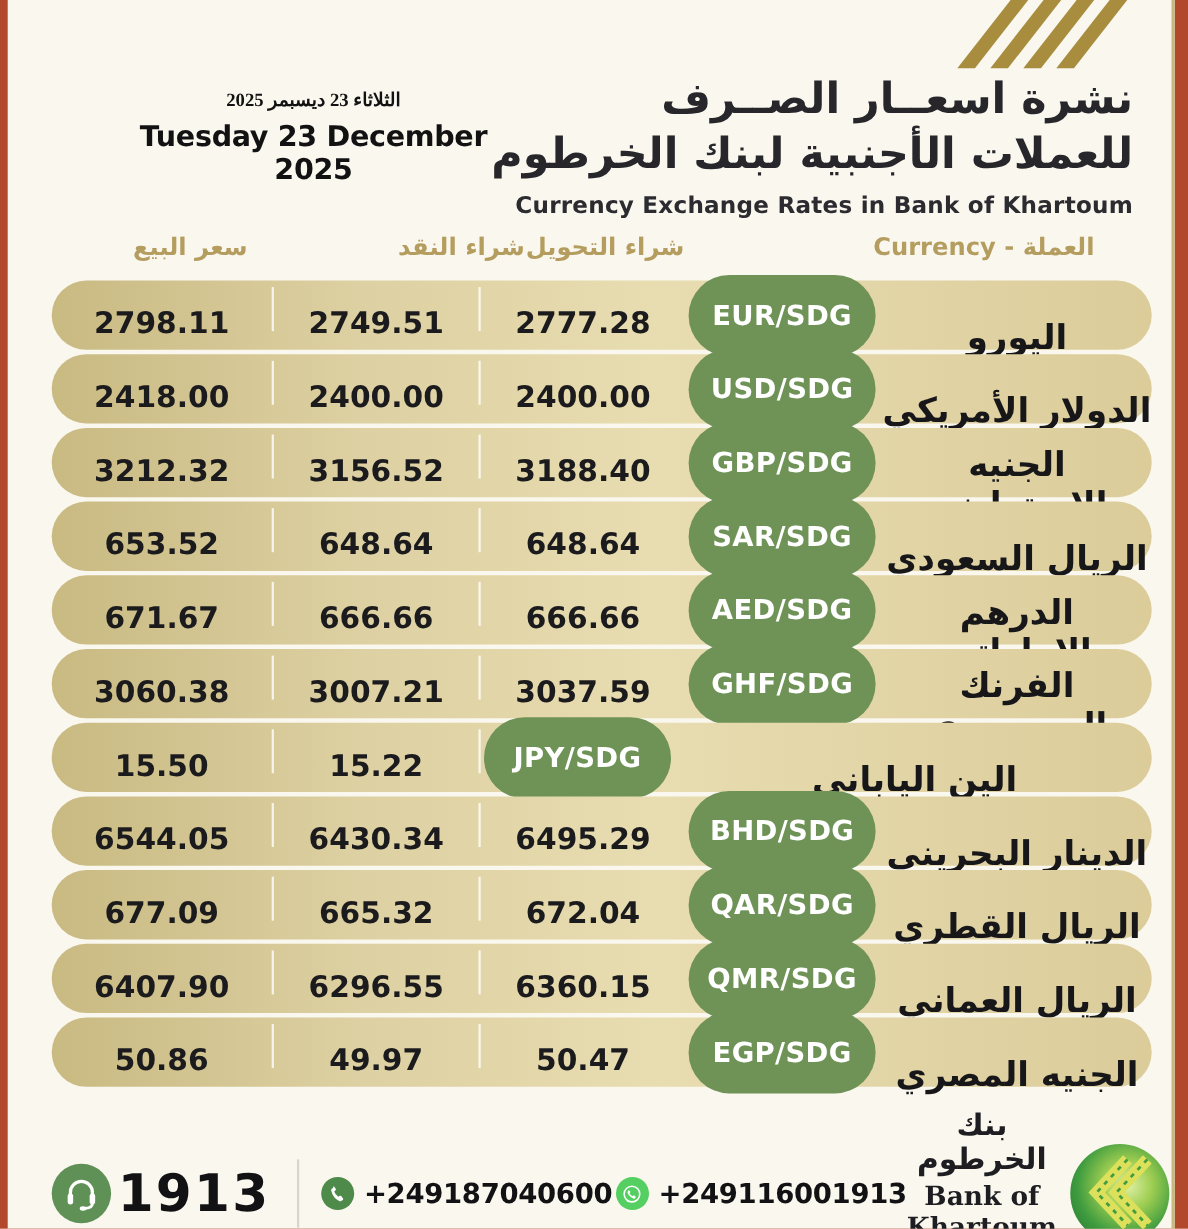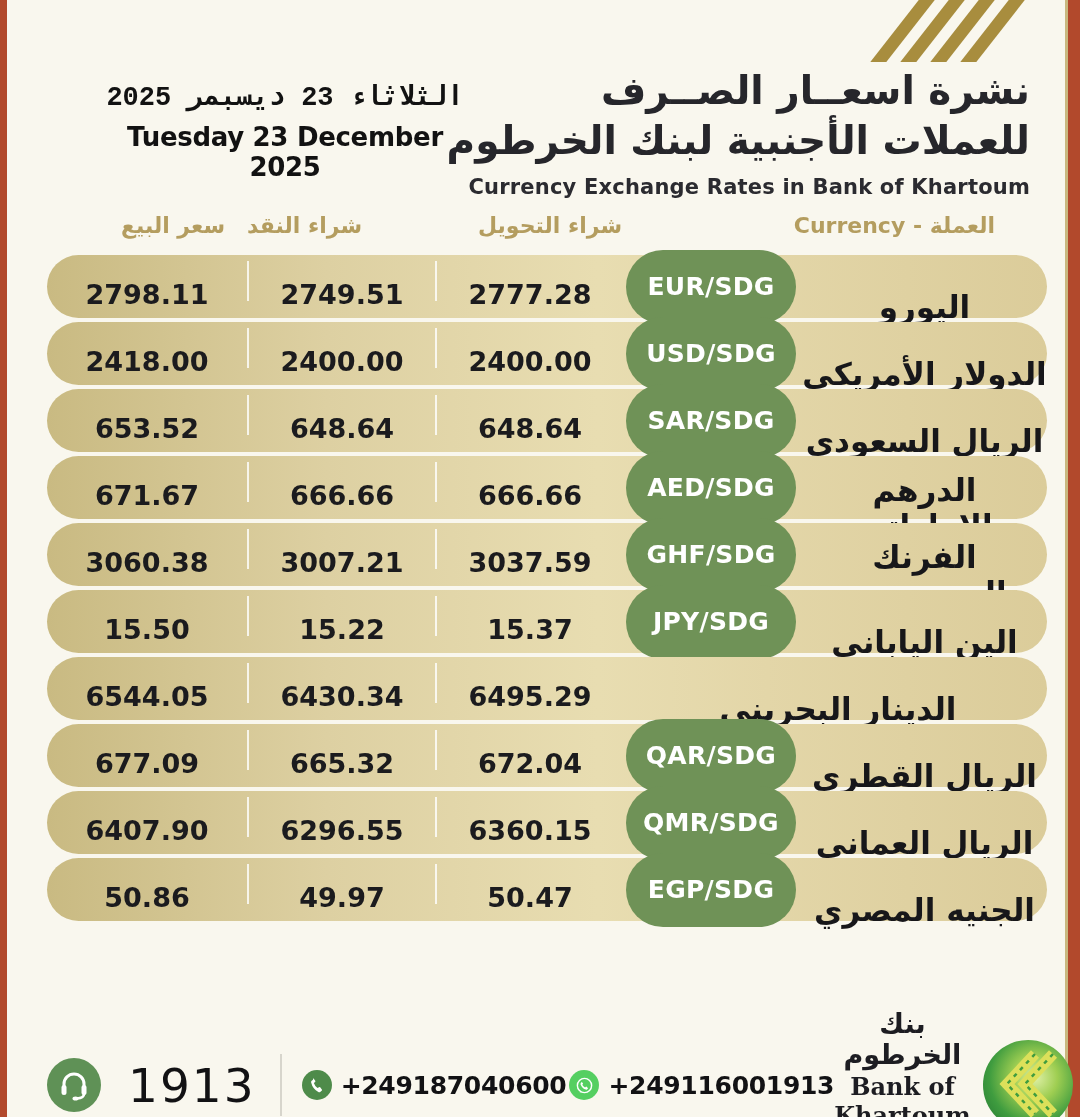--- a/index.html
+++ b/index.html
@@ -13,28 +13,28 @@
   
   .stripes { position:absolute; top:-14px; right:62px; height:76px; display:flex; gap:14px; }
   .stripes span { display:block; width:16px; height:100%; background:#a88d3e; transform:skewX(-38deg); }
 
   
   .title-block { position:absolute; top:66px; right:38px; text-align:right; direction:rtl; color:#26262b; }
   .title-ar { font-size:39px; font-weight:800; line-height:1.28; letter-spacing:-.5px; }
   .title-en { font-size:21px; font-weight:700; margin-top:9px; letter-spacing:.2px; color:#2b2b30; }
 
   .date-block { position:absolute; top:80px; left:98px; width:360px; text-align:center; color:#121212; }
-  .date-ar { direction:rtl; font-family:Liberation Mono, monospace; font-size:27px; font-weight:700; }
+  .date-ar { direction:rtl; font-family:Liberation Serif, serif; font-size:17px; font-weight:700; }
   .date-en { font-size:26px; font-weight:800; margin-top:9px; letter-spacing:-.3px; }
 
   
   .cols { position:absolute; top:213px; left:40px; width:1000px; height:34px; color:#b49d5f; font-weight:600; font-size:22px; }
   .cols .c { position:absolute; direction:rtl; white-space:nowrap; }
   .c-sell     { left:16px;   width:220px; text-align:center; }
-  .c-cash     { left:200px; width:230px; text-align:left; }
+  .c-cash     { left:200px; width:230px; text-align:right; }
   .c-transfer { left:388px; width:230px; text-align:center; }
   .c-currency { right:52px; text-align:right; }
 
   
   .rates { position:absolute; top:255px; left:40px; width:1000px; }
   .row { position:relative; display:flex; align-items:center; height:63px; margin-bottom:4px;
          border-radius:32px; background:linear-gradient(90deg,#c9ba82 0%,#ddd0a2 28%,#e8ddb1 55%,#e3d6a8 72%,#dbcc9a 100%); }
   .cell { font-size:27px; font-weight:700; color:#1b1b1e; text-align:center; padding-top:16px;
           font-family:"DejaVu Sans","Liberation Sans",sans-serif; }
   .cell.sell { width:200px; }
@@ -42,21 +42,21 @@
   .cell.transfer { width:186px; }
   .vdiv { width:2px; height:40px; background:rgba(255,255,255,.8); align-self:flex-start; margin-top:6px; }
   .pill { width:170px; height:74px; margin-left:3px; flex:0 0 auto; border-radius:40px; background:#6f9257;
           display:flex; align-items:center; justify-content:center; color:#fff; font-size:25px; font-weight:700; letter-spacing:.3px; }
   .name { flex:1; direction:rtl; text-align:center; font-size:31px; font-weight:800; color:#17171a; padding-left:6px;margin-top:40px; }
 
   
   .footer { position:absolute; top:1008px; left:40px; right:38px; display:flex; justify-content:space-between; align-items:center; }
   .contact { display:flex; align-items:center; }
   .headset-badge { width:54px; height:54px; border-radius:50%; background:#5f9156; display:flex; align-items:center; justify-content:center; }
-  .hotline { font-size:47px; font-weight:400; color:#121214; margin-left:27px; letter-spacing:2px; }
+  .hotline { font-size:47px; font-weight:700; color:#121214; margin-left:6px; letter-spacing:2px; }
   .foot-div { width:2px; height:62px; background:#d7d5cc; margin:0 20px 0 24px; }
   .phones { display:flex; gap:3px; }
   .phone-row { display:flex; align-items:center; gap:9px; }
   .phone-badge { width:30px; height:30px; border-radius:50%; display:flex; align-items:center; justify-content:center; }
   .phone-badge.call { background:#4e8b4a; }
   .phone-badge.wa { background:#55cf61; }
   .phone-num { font-size:25px; font-weight:800; color:#121214; letter-spacing:-.3px; }
 
   .logo { display:flex; align-items:center; gap:12px; }
   .logo-text { text-align:center; color:#1d1d22; }
@@ -114,20 +114,29 @@
     <div class="row">
       <div class="cell sell">2418.00</div>
       <div class="vdiv"></div>
       <div class="cell cash">2400.00</div>
       <div class="vdiv"></div>
       <div class="cell transfer">2400.00</div>
       <div class="pill">USD/SDG</div>
       <div class="name">الدولار الأمريكي</div>
     </div>
 
+    <div class="row">
+      <div class="cell sell">3212.32</div>
+      <div class="vdiv"></div>
+      <div class="cell cash">3156.52</div>
+      <div class="vdiv"></div>
+      <div class="cell transfer">3188.40</div>
+      <div class="pill">GBP/SDG</div>
+      <div class="name">الجنيه الإسترليني</div>
+    </div>
 
     <div class="row">
       <div class="cell sell">653.52</div>
       <div class="vdiv"></div>
       <div class="cell cash">648.64</div>
       <div class="vdiv"></div>
       <div class="cell transfer">648.64</div>
       <div class="pill">SAR/SDG</div>
       <div class="name">الريال السعودي</div>
     </div>
@@ -150,31 +159,31 @@
       <div class="cell transfer">3037.59</div>
       <div class="pill">GHF/SDG</div>
       <div class="name">الفرنك السويسري</div>
     </div>
 
     <div class="row">
       <div class="cell sell">15.50</div>
       <div class="vdiv"></div>
       <div class="cell cash">15.22</div>
       <div class="vdiv"></div>
-      <div class="cell transfer">15.37</div>
       <div class="pill">JPY/SDG</div>
       <div class="name">الين الياباني</div>
     </div>
 
     <div class="row">
       <div class="cell sell">6544.05</div>
       <div class="vdiv"></div>
       <div class="cell cash">6430.34</div>
       <div class="vdiv"></div>
       <div class="cell transfer">6495.29</div>
+      <div class="pill">BHD/SDG</div>
       <div class="name">الدينار البحريني</div>
     </div>
 
     <div class="row">
       <div class="cell sell">677.09</div>
       <div class="vdiv"></div>
       <div class="cell cash">665.32</div>
       <div class="vdiv"></div>
       <div class="cell transfer">672.04</div>
       <div class="pill">QAR/SDG</div>

